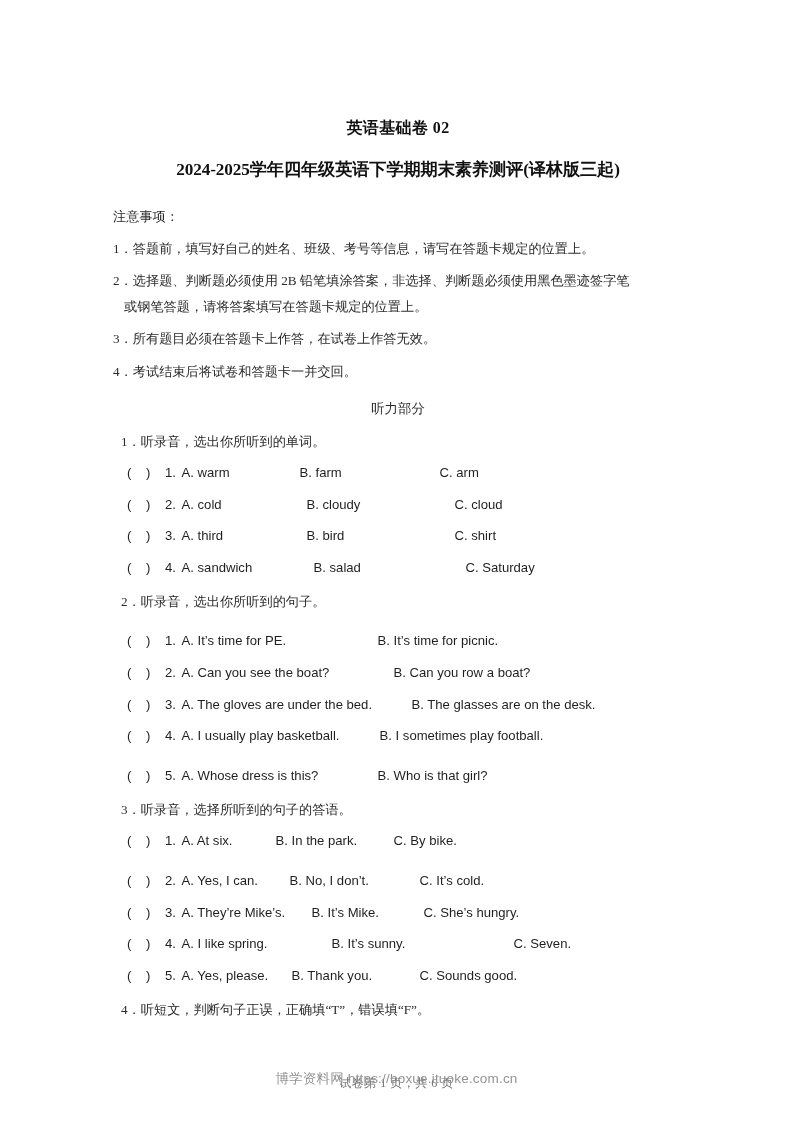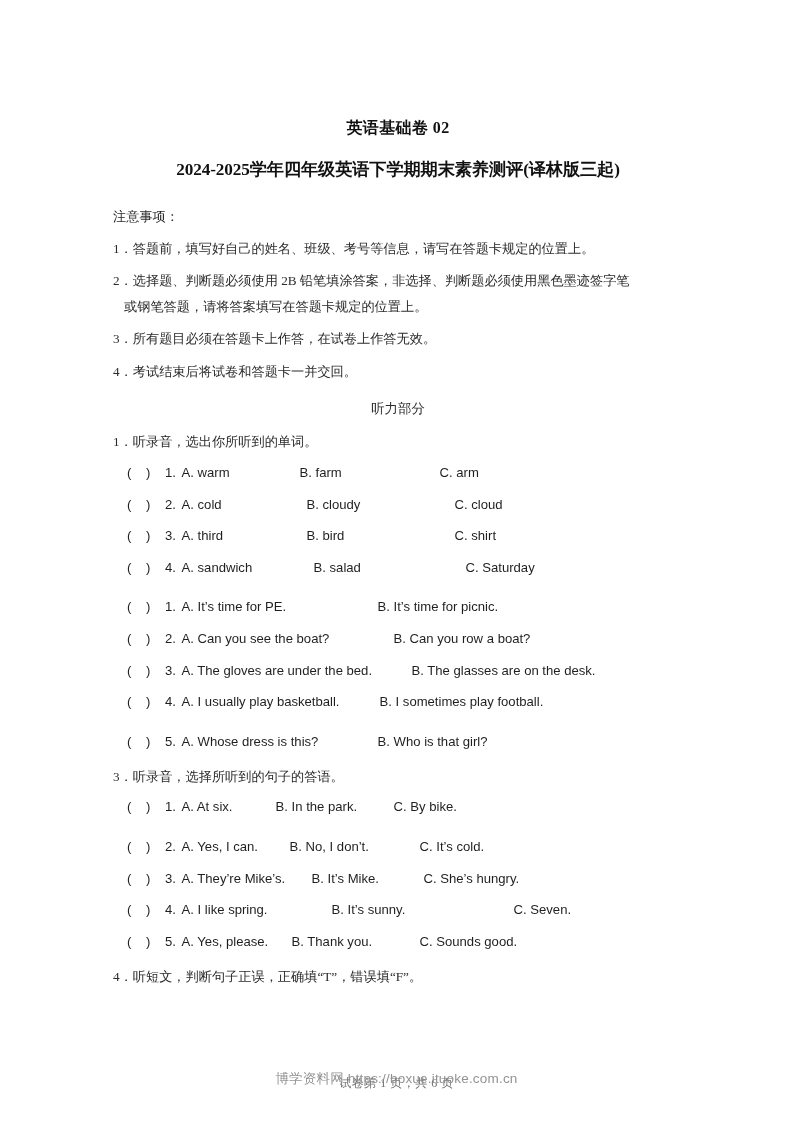--- a/index.html
+++ b/index.html
@@ -76,21 +76,21 @@
     text-align: center;
     font-size: 13.4px;
     margin: 18px 0 14px 0;
     color: #2a2a2a;
   }
 
   
   .q-stem {
     font-size: 13.2px;
     line-height: 1.5;
-    margin: 0 0 11px 0;
+    margin: 0 0 11px 8px;
     color: #2a2a2a;
   }
   .q-stem.spaced {
     margin-top: 15px;
   }
 
   
   .opt-row {
     font-size: 13.1px;
     line-height: 1.5;
@@ -214,20 +214,21 @@
       <span class="paren"><span>(</span>&nbsp;&nbsp;&nbsp;&nbsp;<span>)</span></span><span class="qnum">3.</span>
       <span class="opt o1">A. third</span><span class="opt o2">B. bird</span><span class="opt o3">C. shirt</span>
     </div>
 
     <div class="opt-row cols3c">
       <span class="paren"><span>(</span>&nbsp;&nbsp;&nbsp;&nbsp;<span>)</span></span><span class="qnum">4.</span>
       <span class="opt o1">A. sandwich</span><span class="opt o2">B. salad</span><span class="opt o3">C. Saturday</span>
     </div>
 
 
+    <p class="q-stem spaced">2．听录音，选出你所听到的句子。</p>
 
     <div class="opt-row cols2">
       <span class="paren"><span>(</span>&nbsp;&nbsp;&nbsp;&nbsp;<span>)</span></span><span class="qnum">1.</span>
       <span class="opt o1">A. It’s time for PE.</span><span class="opt o2">B. It’s time for picnic.</span>
     </div>
 
     <div class="opt-row cols2b">
       <span class="paren"><span>(</span>&nbsp;&nbsp;&nbsp;&nbsp;<span>)</span></span><span class="qnum">2.</span>
       <span class="opt o1">A. Can you see the boat?</span><span class="opt o2">B. Can you row a boat?</span>
     </div>

